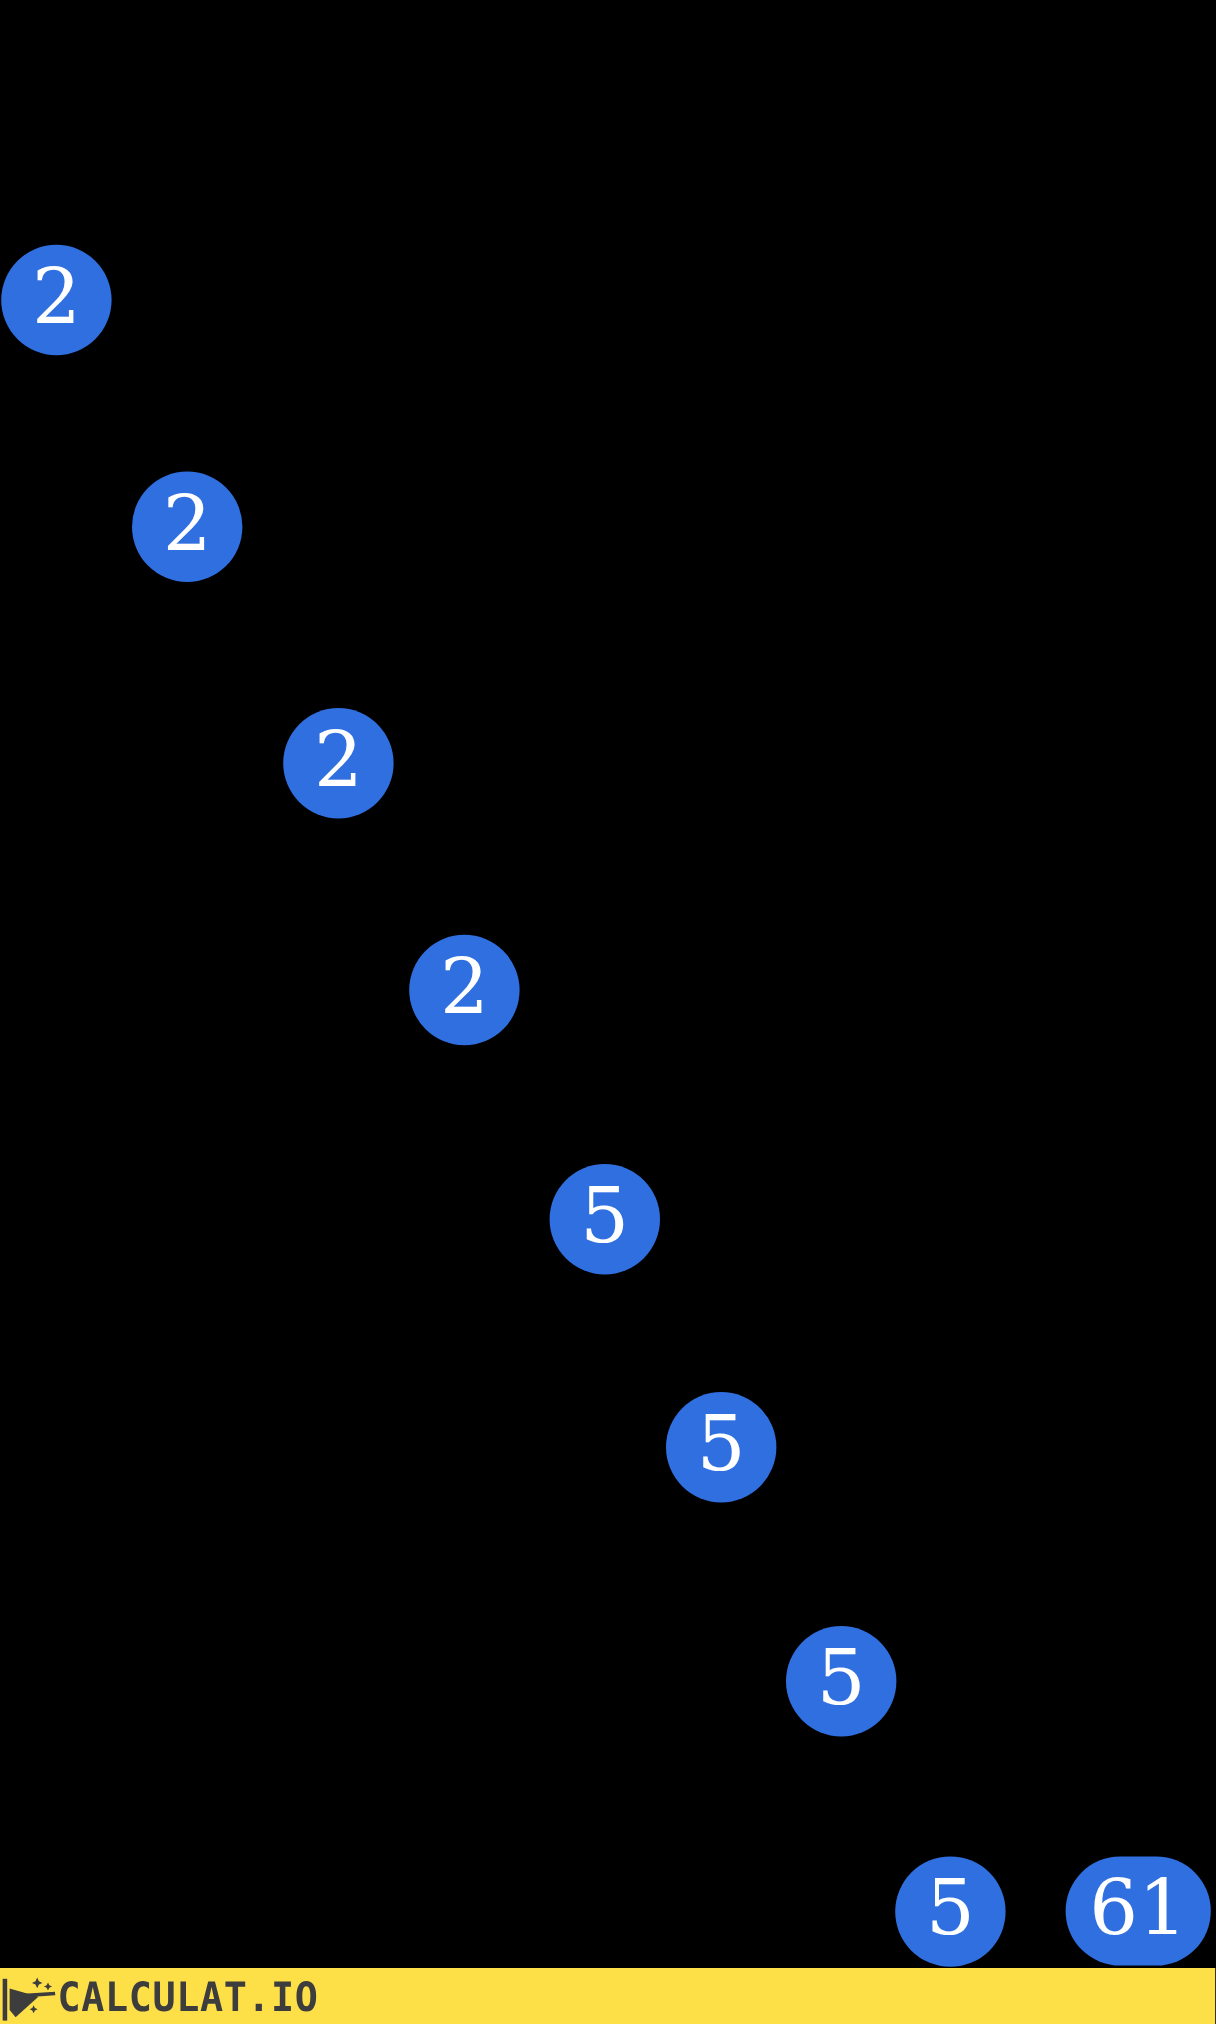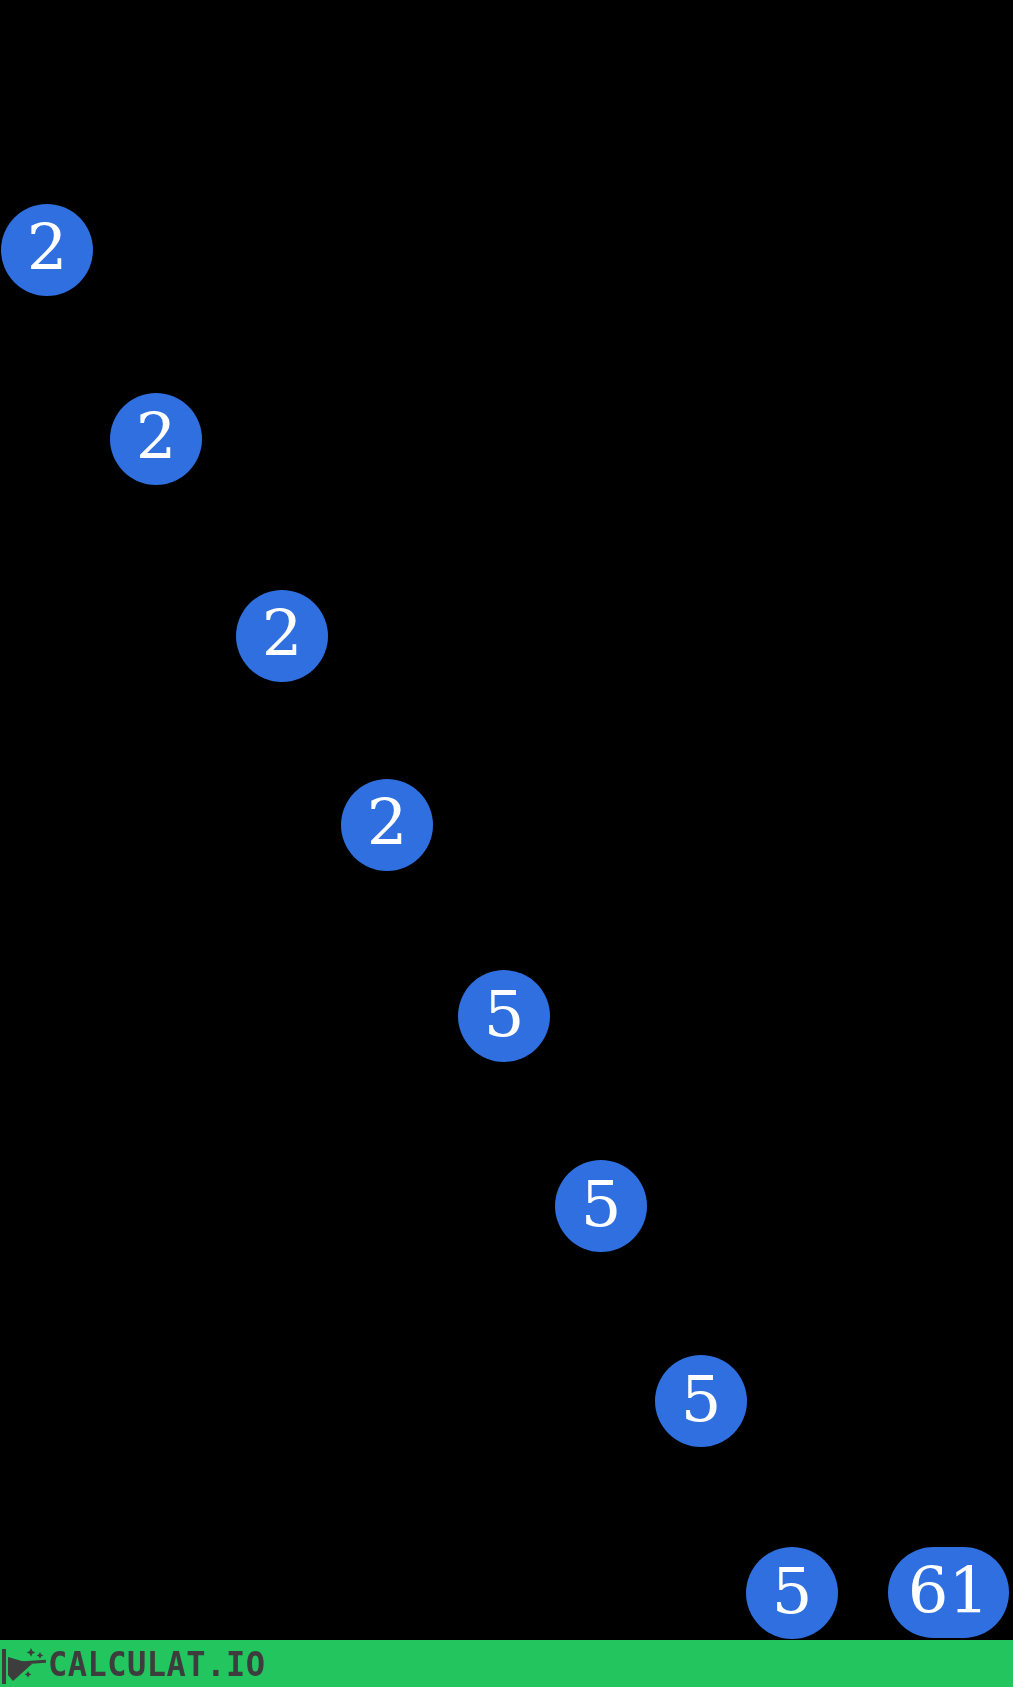--- a/index.html
+++ b/index.html
@@ -47,21 +47,21 @@
   .n8 { left: 746px; top: 1547px; }
   .n9 { left: 888px; top: 1547px; }
 
   
   .footer {
     position: absolute;
     left: 0;
     bottom: 0;
     width: 100%;
     height: 47px;
-    background: #22c55e;
+    background: #fde047;
   }
   .watermark {
     position: absolute;
     left: 2px;
     top: 3px;
     display: flex;
     align-items: center;
     height: 42px;
   }
   .wm-icon {

